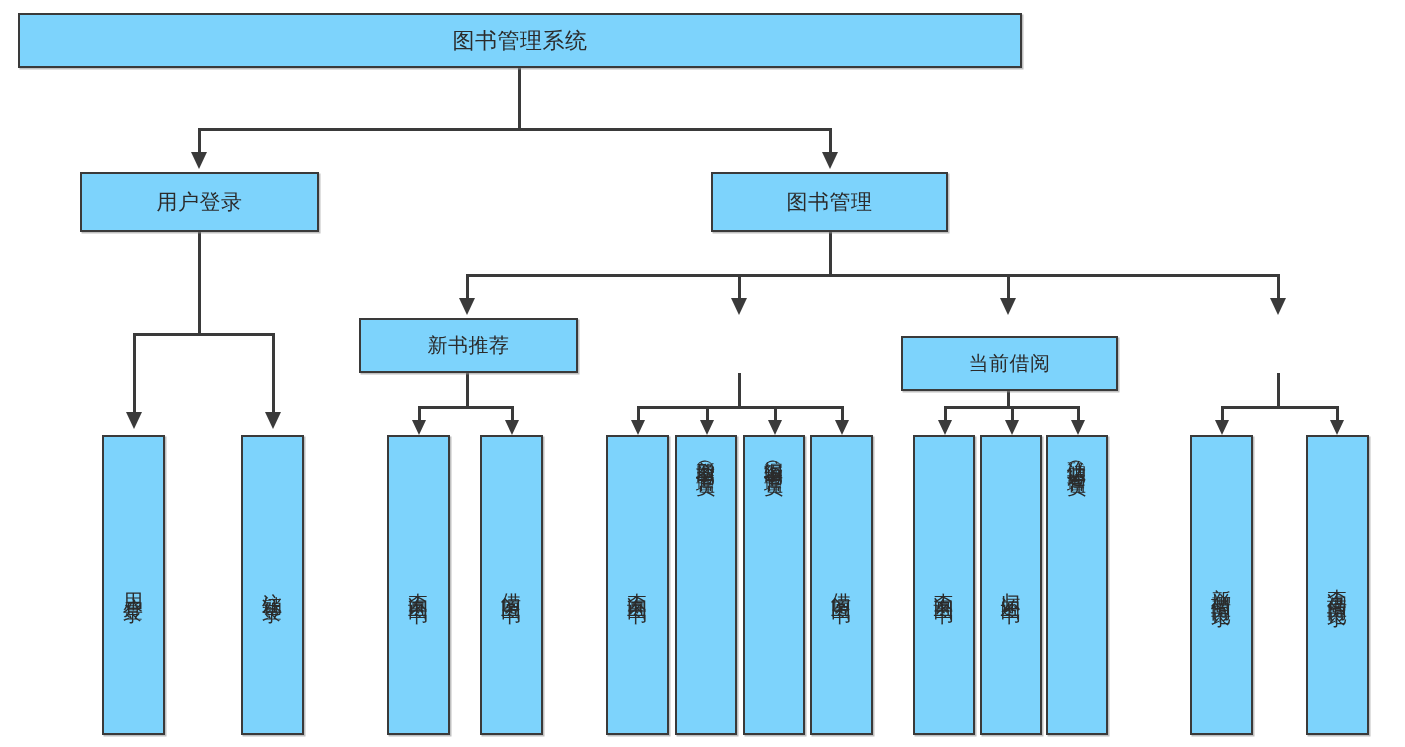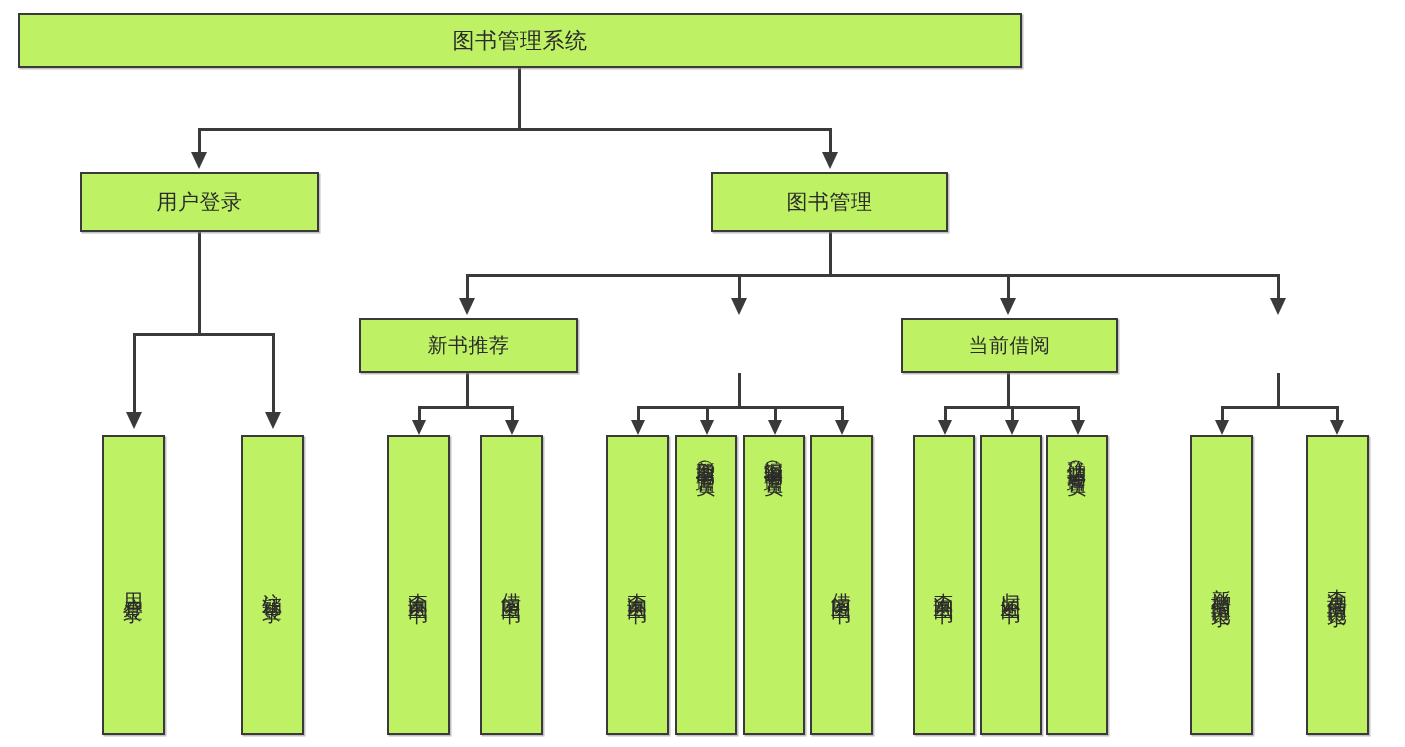--- a/index.html
+++ b/index.html
@@ -13,21 +13,21 @@
     width:1405px;
     height:747px;
     background:#ffffff;
     overflow:hidden;
   }
   
   .node{
     position:absolute;
     box-sizing:border-box;
     border:2px solid #3a3a3a;
-    background:#bef264;
+    background:#7dd3fc;
     display:flex;
     align-items:center;
     justify-content:center;
     box-shadow:1.5px 1.5px 0 0 rgba(140,140,140,.55);
     z-index:3;
   }
   .node .label{
     color:#2b2b2b;
     line-height:1.18;
     text-align:center;
@@ -166,21 +166,21 @@
 
   <div class="node lv2" style="left:711px;top:172px;width:237px;height:60px;">
     <span class="label">图书管理</span>
   </div>
 
   <div class="node lv3" style="left:359px;top:318px;width:219px;height:55px;">
     <span class="label">新书推荐</span>
   </div>
 
 
-  <div class="node lv3" style="left:901px;top:318px;width:217px;height:55px;">
+  <div class="node lv3" style="left:901px;top:336px;width:217px;height:55px;">
     <span class="label">当前借阅</span>
   </div>
 
 
   <div class="node leaf mid" style="left:102px;top:435px;width:63px;height:300px;">
     <span class="label">用户登录</span>
   </div>
   <div class="node leaf mid" style="left:241px;top:435px;width:63px;height:300px;">
     <span class="label">注销登录</span>
   </div>

